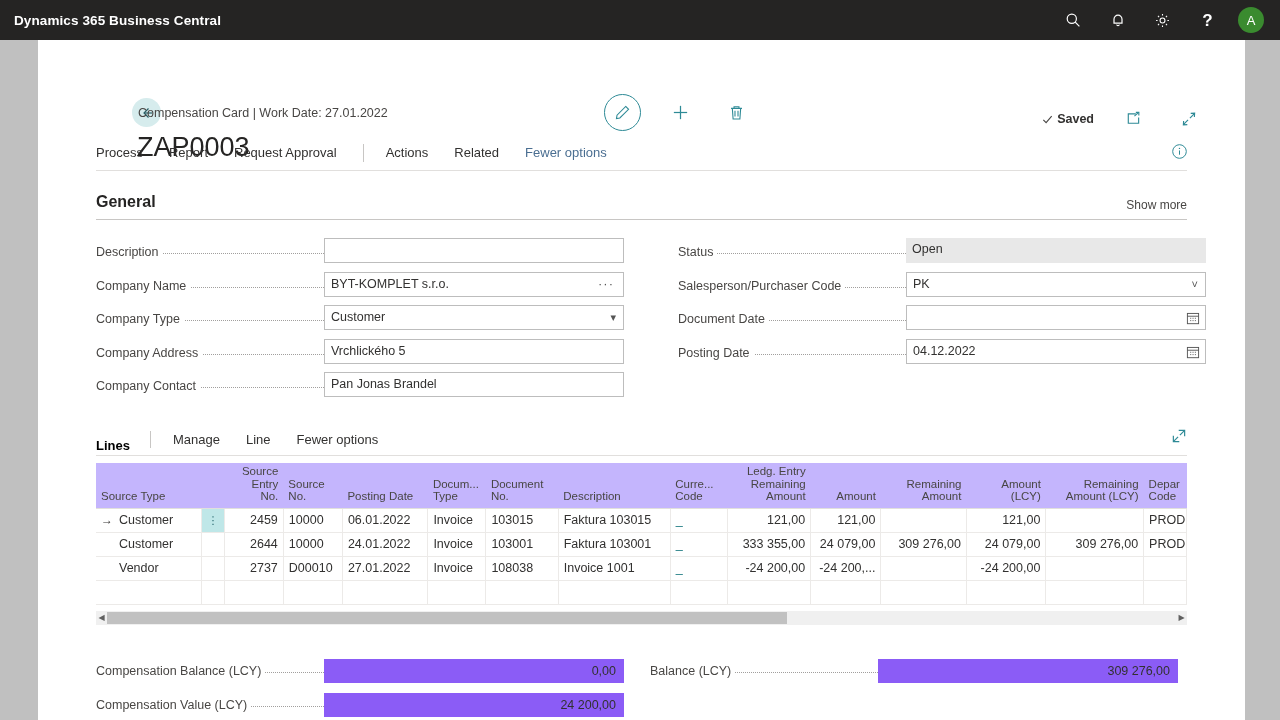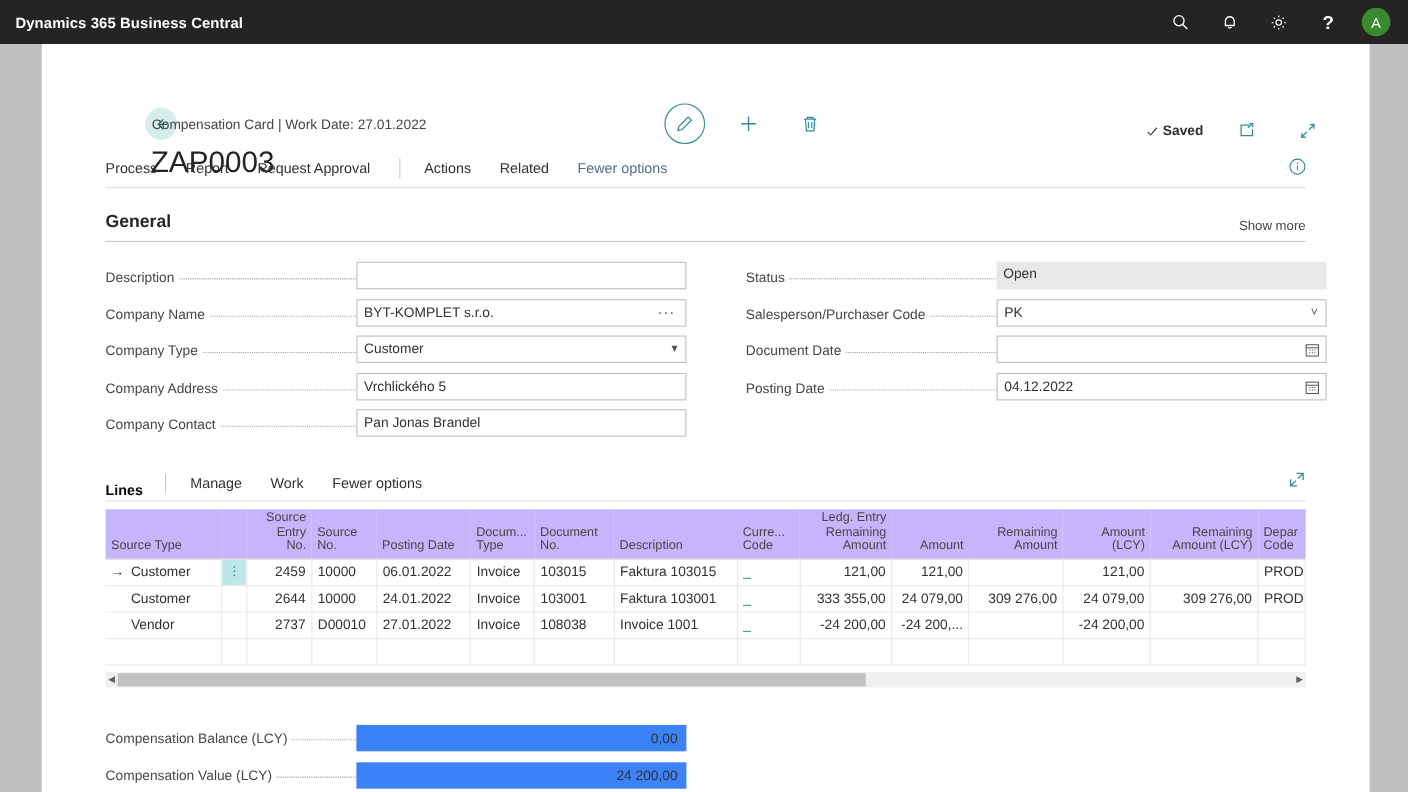--- a/index.html
+++ b/index.html
@@ -153,21 +153,21 @@
   .totals { position:relative; margin:18px 58px 0 58px; height:70px; }
   .tcol { position:absolute; top:16px; width:528px; }
   .tcol.left { left:0; } .tcol.right { left:554px; }
   .trow { position:relative; height:34px; }
   .tlabel {
     position:absolute; left:0; top:5px; font-size:12.5px; color:#484644;
     white-space:nowrap; z-index:2; background:#fff; padding-right:4px;
   }
   .tdots { position:absolute; left:0; right:234px; top:13px; height:1px; border-bottom:1px dotted #a19f9d; }
   .tval {
-    position:absolute; left:228px; right:0; top:0; height:24px; background:#3b82f6;
+    position:absolute; left:228px; right:0; top:0; height:24px; background:#8b5cf6;
     font-size:12.5px; color:#323130; text-align:right; padding:0 8px; line-height:24px;
   }
 </style>
 </head>
 <body>
 
 <div class="appbar">
   <div class="appbar-title">Dynamics 365 Business Central</div>
   <div class="appbar-actions">
     <div class="appbar-btn">
@@ -370,21 +370,21 @@
         </div>
       </div>
     </div>
   </div>
 
   <div class="lines">
     <div class="lines-bar">
       <span class="lines-title">Lines</span>
       <span class="lbar-sep"></span>
       <span class="lb-item">Manage</span>
-      <span class="lb-item">Work</span>
+      <span class="lb-item">Line</span>
       <span class="lb-item">Fewer options</span>
       <span class="lb-expand">
         <svg width="16" height="16" viewBox="0 0 17 17" fill="none" stroke="#2e8a96" stroke-width="1.25">
           <path d="M2.5 8.2v6.3h6.3"></path>
             <path d="M14.5 8.8V2.5H8.2"></path>
             <path d="M2.5 14.5l5-5"></path>
             <path d="M14.5 2.5l-5 5"></path>
         </svg>
       </span>
     </div>
@@ -513,15 +513,22 @@
         <span class="tlabel">Compensation Balance (LCY)</span>
         <span class="tdots"></span>
         <div class="tval">0,00</div>
       </div>
       <div class="trow">
         <span class="tlabel">Compensation Value (LCY)</span>
         <span class="tdots"></span>
         <div class="tval">24 200,00</div>
       </div>
     </div>
+    <div class="tcol right">
+      <div class="trow">
+        <span class="tlabel">Balance (LCY)</span>
+        <span class="tdots"></span>
+        <div class="tval">309 276,00</div>
+      </div>
+    </div>
   </div>
 
 </div>
 
 </body></html>

